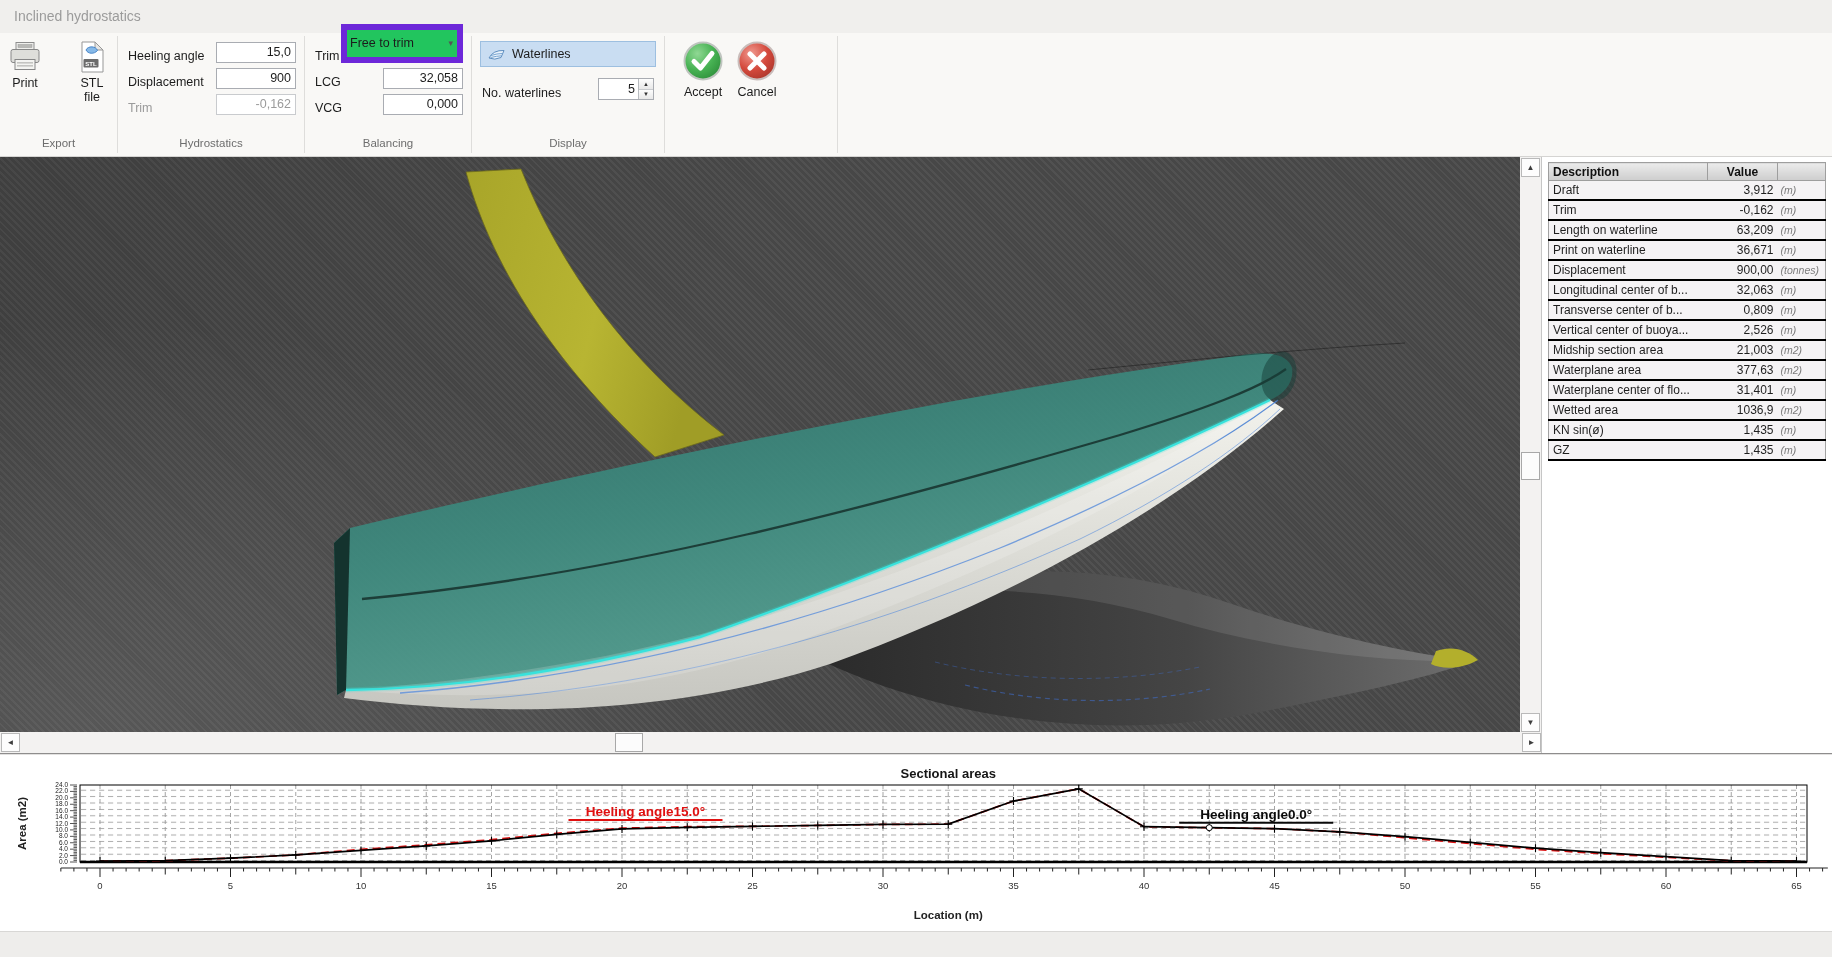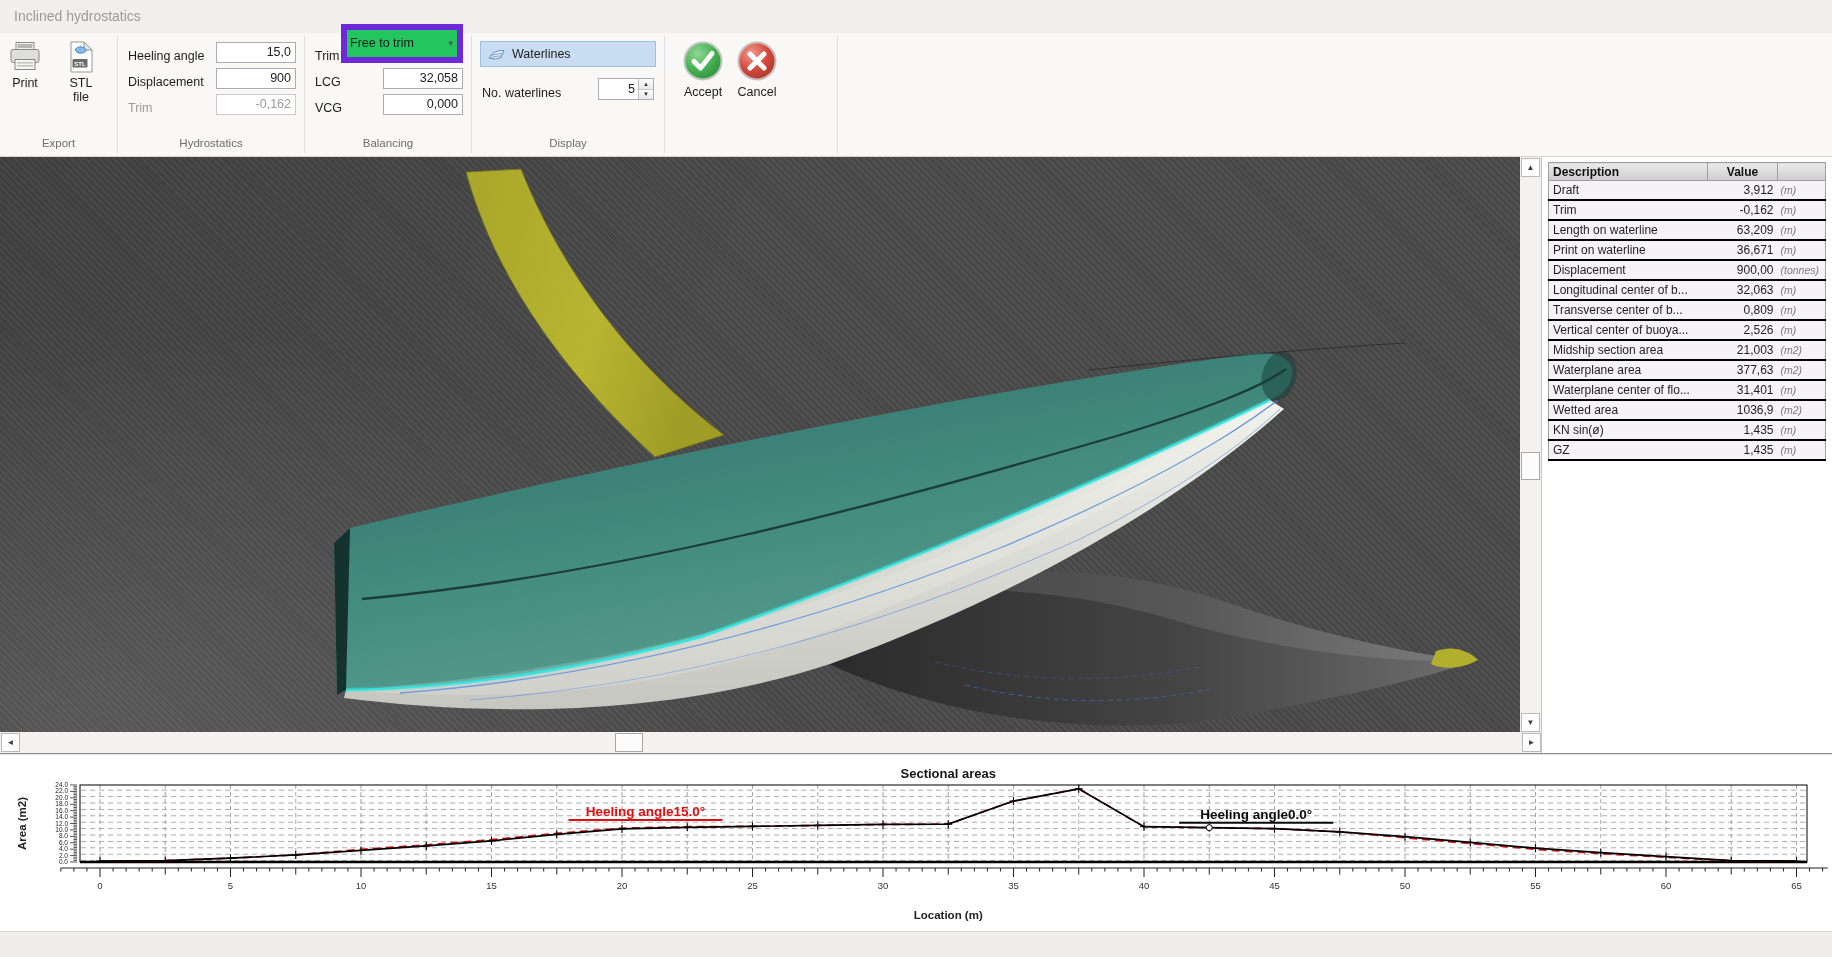--- a/index.html
+++ b/index.html
@@ -7,21 +7,21 @@
   
   .titlebar{position:absolute;left:0;top:0;width:1832px;height:33px;background:#f0efed}
   .titlebar .wtitle{position:absolute;left:14px;top:8px;font-size:14px;color:#9b9b9b}
   
   .ribbon{position:absolute;left:0;top:33px;width:1832px;height:124px;background:#f9f8f6;border-bottom:1px solid #d5d4d2;display:flex;box-sizing:border-box}
   .rgroup{display:flex;flex-direction:column;box-sizing:border-box}
   .gcontent{flex:1;position:relative}
   .glabel{height:19px;text-align:center;font-size:11.5px;color:#6d6d6d}
   .vsep{width:1px;background:#dedddb;margin:3px 0}
   
-  .gc-export{display:flex;justify-content:flex-start;gap:6px;padding-top:8px}
+  .gc-export{display:flex;justify-content:space-between;gap:6px;padding-top:8px}
   .bigbtn{width:50px;display:flex;flex-direction:column;align-items:center;border-radius:3px;cursor:default}
   .blabel{font-size:12.5px;color:#1c1c1c;text-align:center;margin-top:3px;line-height:14px}
   .blabel.wrap{width:28px}
   
   .gpad{padding:7px 8px 0 10px;display:flex;flex-direction:column;gap:3px}
   .frow{display:flex;align-items:flex-end;height:23px}
   .flabel{font-size:12.5px;color:#1c1c1c;flex:1}
   .flabel.dis{color:#9b9b9b}
   .fbox{width:70px;height:19px;line-height:19px;border:1px solid #a9acb2;background:#fff;font-size:12.5px;color:#1c1c1c;text-align:right;padding:0 4px;flex:none}
   .fbox.dis{color:#9b9b9b;border-color:#c9cbce}

